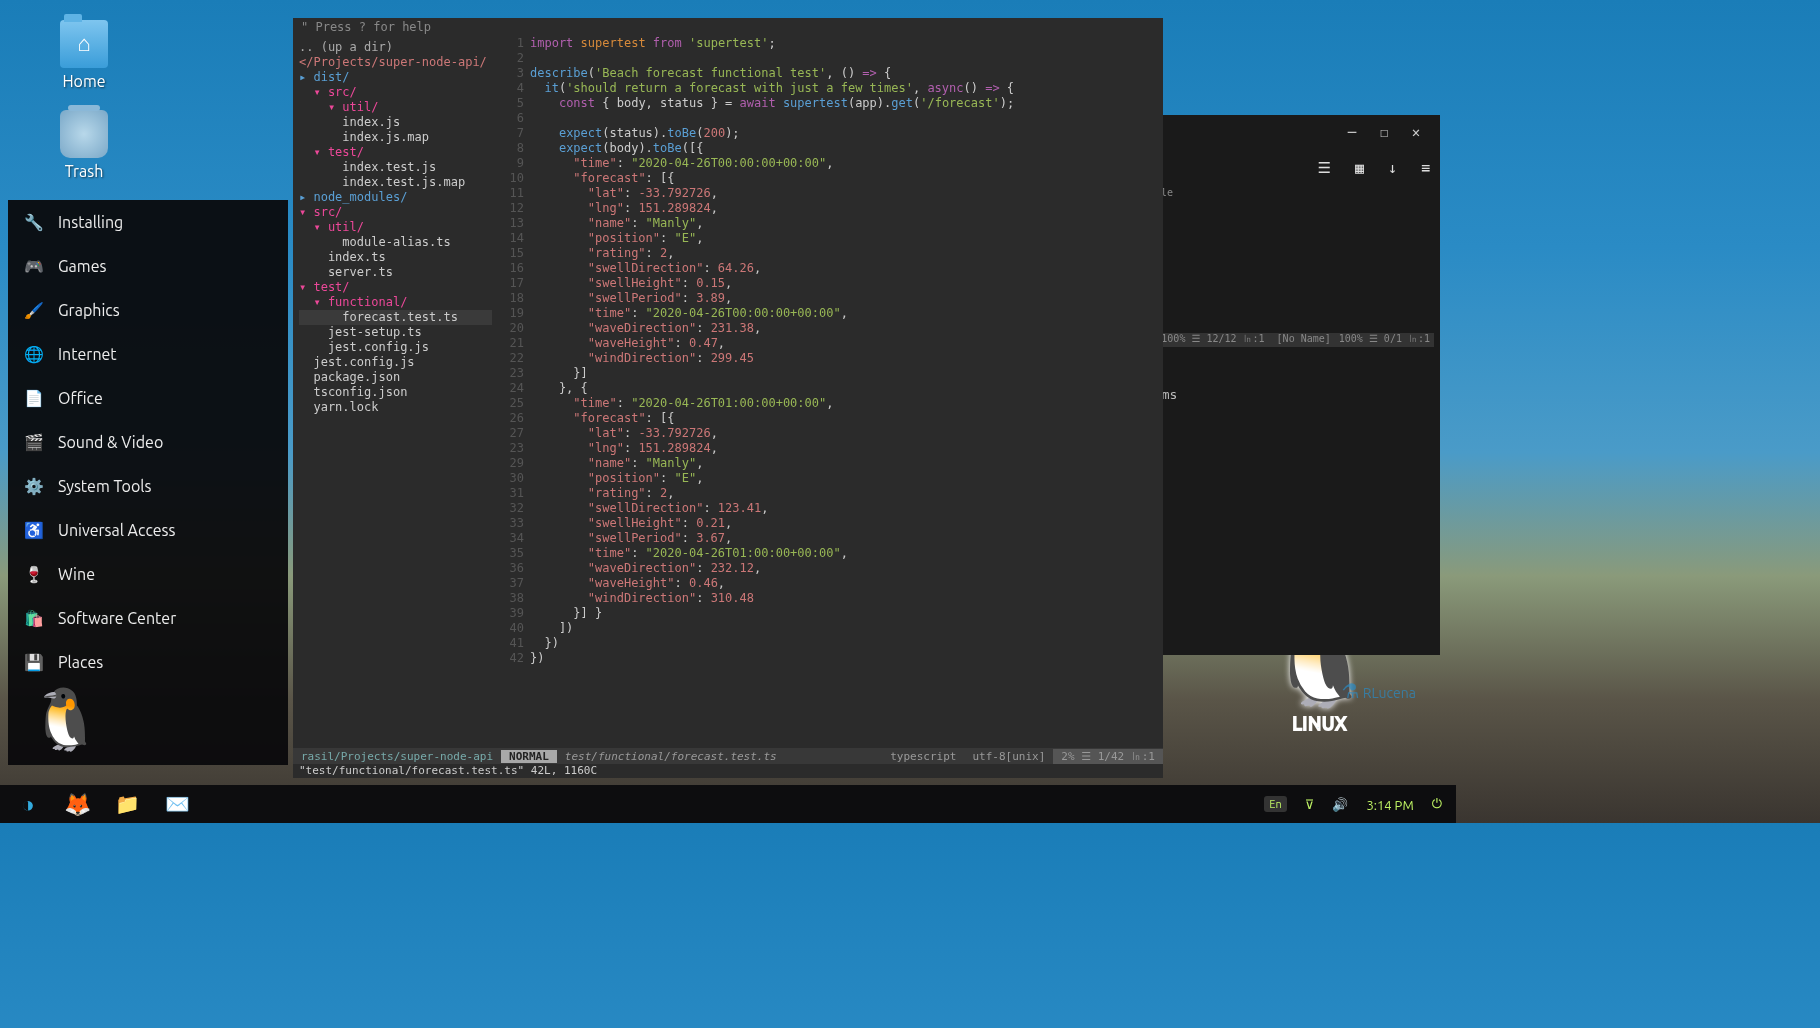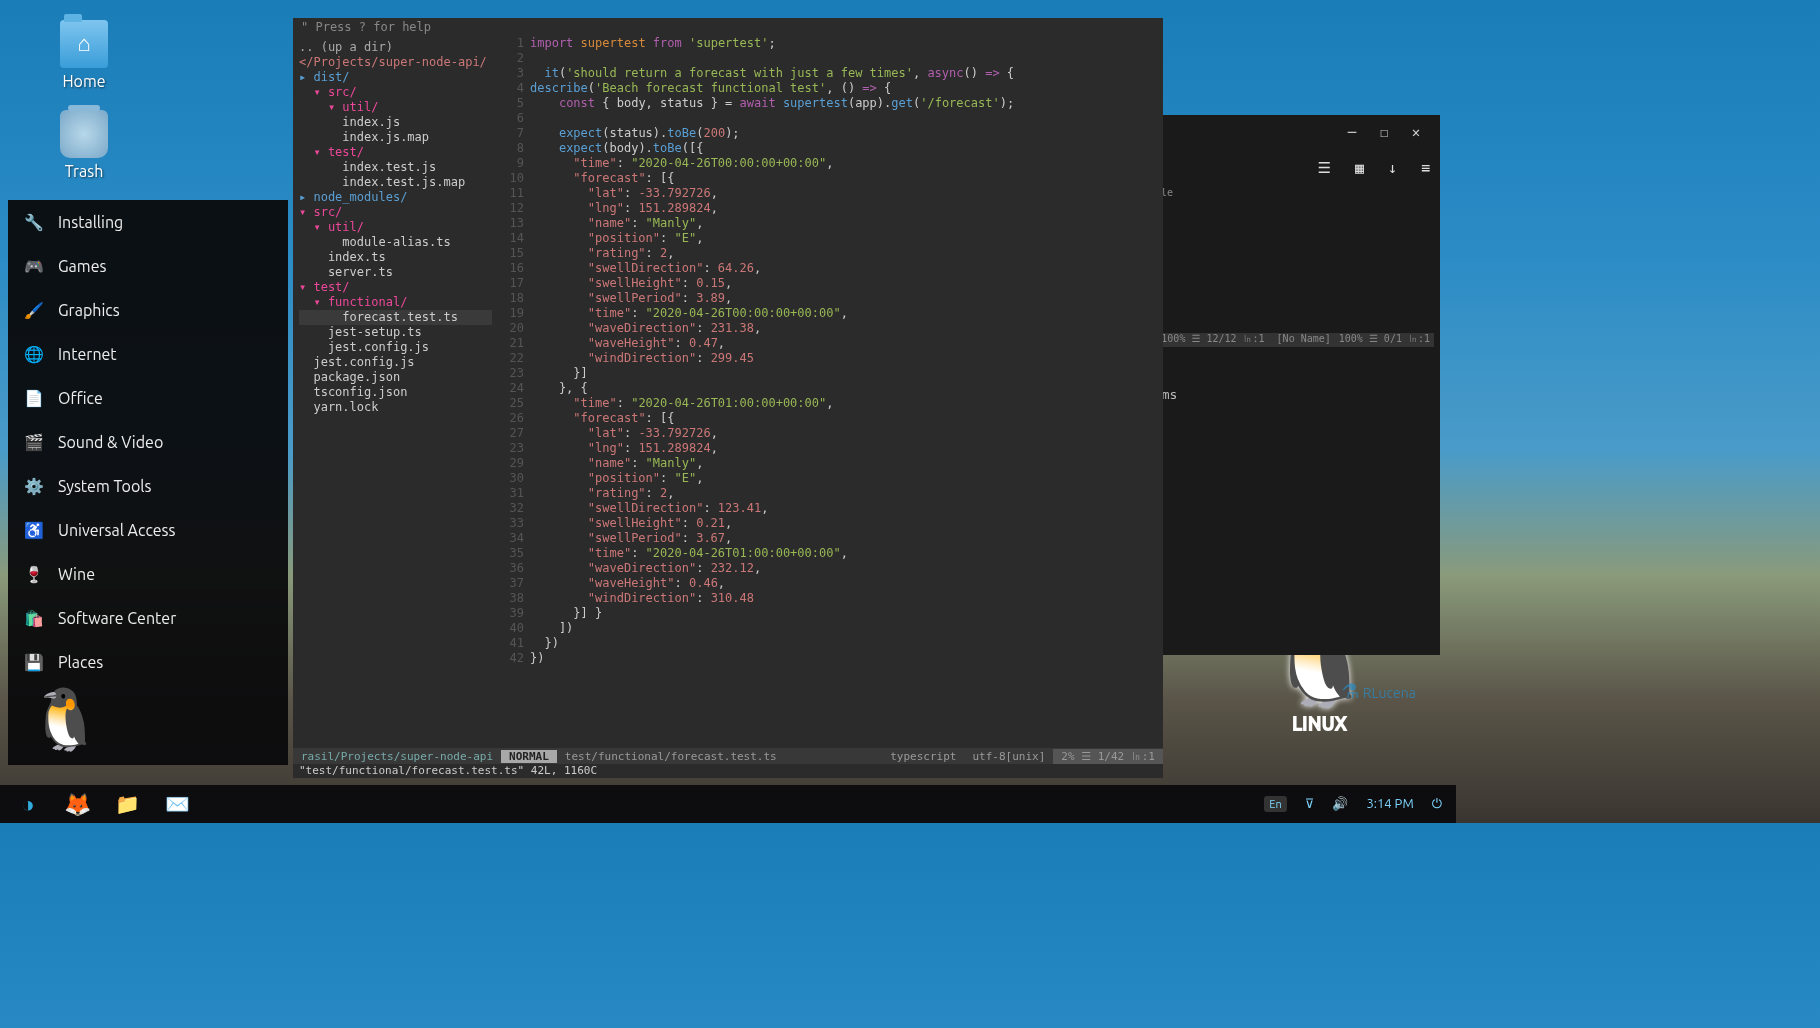--- a/index.html
+++ b/index.html
@@ -58,21 +58,21 @@
 .tok-str { color: #98b755; }
 .tok-fn { color: #5a9fd4; }
 .tok-num { color: #c77; }
 .tok-key { color: #c77; }
 .ed-status {
   position:absolute; bottom:14px; left:0; right:0; height:16px;
   background:#383838; display:flex; align-items:center; font-size:11px;
 }
 .ed-status .seg { padding:0 8px; }
 .ed-status .normal { background:#a8a8a8; color:#222; font-weight:bold; }
-.ed-status .path { color:#999; flex:1; }
+.ed-status .path { color:#999; flex:1;font-style:italic; }
 .ed-status .right { color:#999;text-align:center; }
 .ed-bottom { position:absolute; bottom:0; left:0; right:0; height:14px; padding:0 6px; color:#ccc; font-size:11px; }
 
 
 .vimwin {
   position: absolute; left: 860px; top: 115px; width: 580px; height: 540px;
   background: #1a1a1a; z-index: 20; font-family: monospace;
 }
 .vimwin-titlebar { height: 34px; background:#1a1a1a; display:flex; justify-content:flex-end; align-items:center; padding:0 8px; }
 .vimwin-titlebar .wbtn { width:32px; text-align:center; color:#ccc; font-size:14px; cursor:pointer; }
@@ -86,21 +86,21 @@
 .vim-statusline .mid { flex:1; }
 .vim-items { color:#bbb; font-size:13px; padding-top:28px; text-align:center; }
 
 
 .taskbar {
   position: absolute; bottom: 0; left: 0; right: 0; height: 38px;
   background: #0d0d0f; display: flex; align-items: center; z-index: 100;
 }
 .tb-left { display:flex; align-items:center; gap:2px; padding-left:4px; }
 .tb-btn { width: 48px; height: 38px; display:flex; align-items:center; justify-content:center; cursor:pointer; }
-.tb-right { margin-left:auto; display:flex; align-items:flex-start; gap:18px; padding-right:14px; color:#7dd3fc; font-size:13px; }
+.tb-right { margin-left:auto; display:flex; align-items:flex-end; gap:18px; padding-right:14px; color:#bef264; font-size:13px; }
 .tb-right .ico { cursor:pointer; }
 
 
 .linux-badge {
   position: absolute; right: 80px; bottom: 90px; text-align:center; z-index:5;
 }
 .linux-badge .tux { font-size: 90px; filter: drop-shadow(0 0 3px #fff); }
 .linux-badge .txt { color:#0099e0; font-weight:normal; font-size:18px; -webkit-text-stroke: 2px #fff; letter-spacing:1px; }
 
 .rlucena { position:absolute; right:40px; bottom:120px; color:#2a8bc5; font-size:14px; z-index:31; opacity:.7; }
@@ -242,22 +242,22 @@
           <div>37</div>
           <div>38</div>
           <div>39</div>
           <div>40</div>
           <div>41</div>
           <div>42</div>
         </div>
       <div class="code" id="code">
           <div class="ln"><span class="tok-kw">import</span> <span class="tok-mod">supertest</span> <span class="tok-kw">from</span> <span class="tok-str">'supertest'</span>;</div>
           <div class="ln">&nbsp;</div>
+          <div class="ln"><span class="tok-fn">describe</span>(<span class="tok-str">'Beach forecast functional test'</span>, () <span class="tok-kw">=&gt;</span> {</div>
           <div class="ln">  <span class="tok-fn">it</span>(<span class="tok-str">'should return a forecast with just a few times'</span>, <span class="tok-kw">async</span>() <span class="tok-kw">=&gt;</span> {</div>
-          <div class="ln"><span class="tok-fn">describe</span>(<span class="tok-str">'Beach forecast functional test'</span>, () <span class="tok-kw">=&gt;</span> {</div>
           <div class="ln">    <span class="tok-kw">const</span> { body, status } = <span class="tok-kw">await</span> <span class="tok-fn">supertest</span>(app).<span class="tok-fn">get</span>(<span class="tok-str">'/forecast'</span>);</div>
           <div class="ln">&nbsp;</div>
           <div class="ln">    <span class="tok-fn">expect</span>(status).<span class="tok-fn">toBe</span>(<span class="tok-num">200</span>);</div>
           <div class="ln">    <span class="tok-fn">expect</span>(body).<span class="tok-fn">toBe</span>([{</div>
           <div class="ln">      <span class="tok-key">"time"</span>: <span class="tok-str">"2020-04-26T00:00:00+00:00"</span>,</div>
           <div class="ln">      <span class="tok-key">"forecast"</span>: [{</div>
           <div class="ln">        <span class="tok-key">"lat"</span>: <span class="tok-num">-33.792726</span>,</div>
           <div class="ln">        <span class="tok-key">"lng"</span>: <span class="tok-num">151.289824</span>,</div>
           <div class="ln">        <span class="tok-key">"name"</span>: <span class="tok-str">"Manly"</span>,</div>
           <div class="ln">        <span class="tok-key">"position"</span>: <span class="tok-str">"E"</span>,</div>

